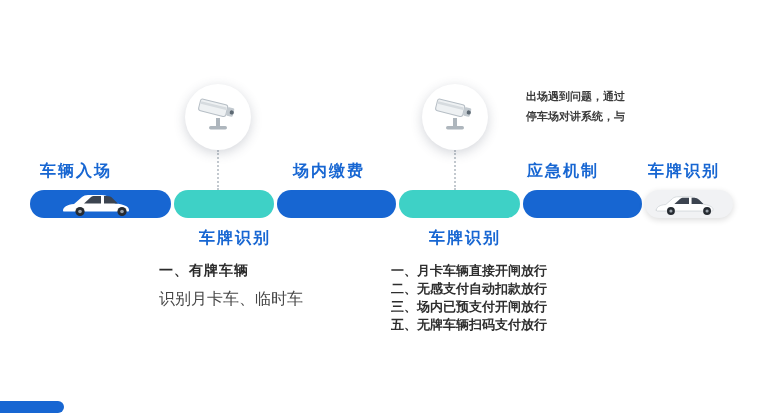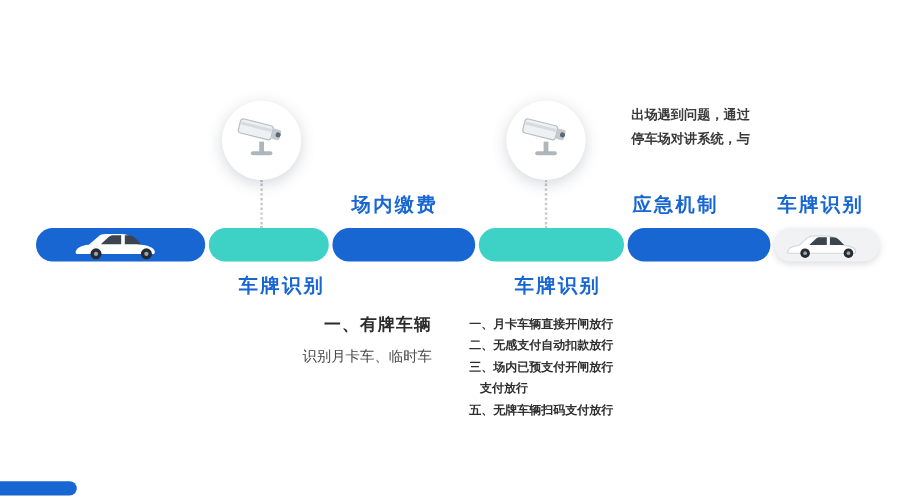--- a/index.html
+++ b/index.html
@@ -76,46 +76,45 @@
     width: 168px;
     font-size: 11px;
     font-weight: 600;
     color: #3a3a3a;
     line-height: 20px;
   }
 
   
   .entry-rules {
     position: absolute;
-    left: 170px;
+    left: 159px;
     top: 262px;
     width: 190px;
-    text-align: right;
   }
   .detail-title {
     font-size: 14px;
     font-weight: 700;
     color: #2b2b2b;
     letter-spacing: 1px;
   }
   .detail-desc {
-    font-size: 12px;
+    font-size: 16px;
     font-weight: 400;
     color: #474747;
     margin-top: 9px;
   }
   .mt-sec { margin-top: 13px; }
 
   
   .exit-rules {
     position: absolute;
     left: 391px;
     top: 262px;
     width: 210px;
-    font-size: 10px;
+    font-size: 13px;
     font-weight: 600;
     color: #2e2e2e;
     line-height: 18px;
   }
   .exit-line { white-space: nowrap; }
   .exit-line.wrap-indent { padding-left: 9px; }
 
   
   .bottom-accent {
     position: absolute;
@@ -125,20 +124,21 @@
     height: 12px;
     background: #1766d2;
     border-radius: 0 6px 6px 0;
   }
 </style>
 </head>
 <body>
 
 <div class="canvas">
 
+  <div class="stage-label" style="left:40px;  top:161px;">车辆入场</div>
   <div class="stage-label" style="left:293px; top:161px;">场内缴费</div>
   <div class="stage-label" style="left:527px; top:161px;">应急机制</div>
   <div class="stage-label" style="left:648px; top:161px;">车牌识别</div>
 
   <div class="bar-seg seg-blue" style="left:30px;  width:141px;">
     <span aria-label="sedan-side-view">
       <svg class="car-svg" width="86" height="26" viewBox="0 0 86 26">
         <path d="M5 20 c0-4 4-6.5 11-7 l8-7 c1.5-1.3 3.5-2 6-2 h14 c3 0 5.5 1 7.5 3 l5.5 5.5 c9 0.8 14 3 14 6.5 0 1 -0.3 1.6 -1 1.6 H6 c-0.7 0 -1 -0.6 -1 -1.6z" fill="#ffffff"></path>
         <path d="M26 12.5 l6.5 -6 c1 -0.9 2.5 -1.4 4.5 -1.4 h6 v7.4z" fill="#3c4450"></path>
         <path d="M46 5.1 h3 c2.3 0 4.2 0.8 5.8 2.4 l5 5 H46z" fill="#3c4450"></path>
@@ -209,19 +209,18 @@
 
   <div class="entry-rules">
     <div class="detail-title">一、有牌车辆</div>
     <div class="detail-desc">识别月卡车、临时车</div>
   </div>
 
   <div class="exit-rules">
     <div class="exit-line">一、月卡车辆直接开闸放行</div>
     <div class="exit-line">二、无感支付自动扣款放行</div>
     <div class="exit-line">三、场内已预支付开闸放行</div>
-    <div class="exit-line wrap-indent">支付放行</div>
     <div class="exit-line">五、无牌车辆扫码支付放行</div>
   </div>
 
   <div class="bottom-accent"></div>
 
 </div>
 
 </body></html>

